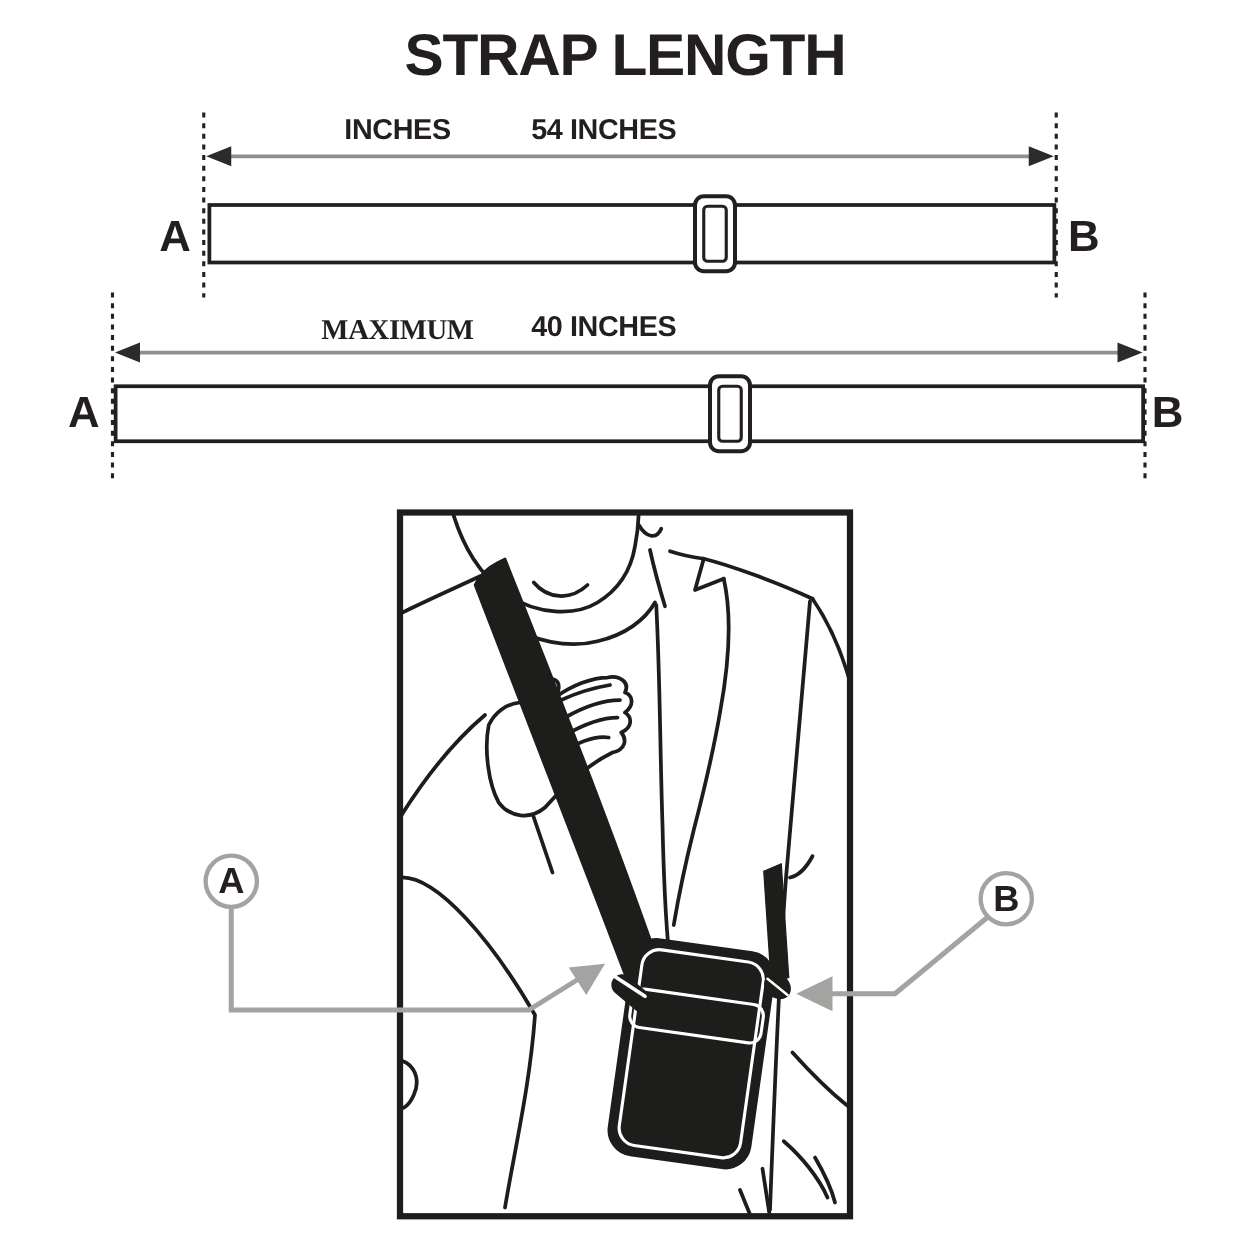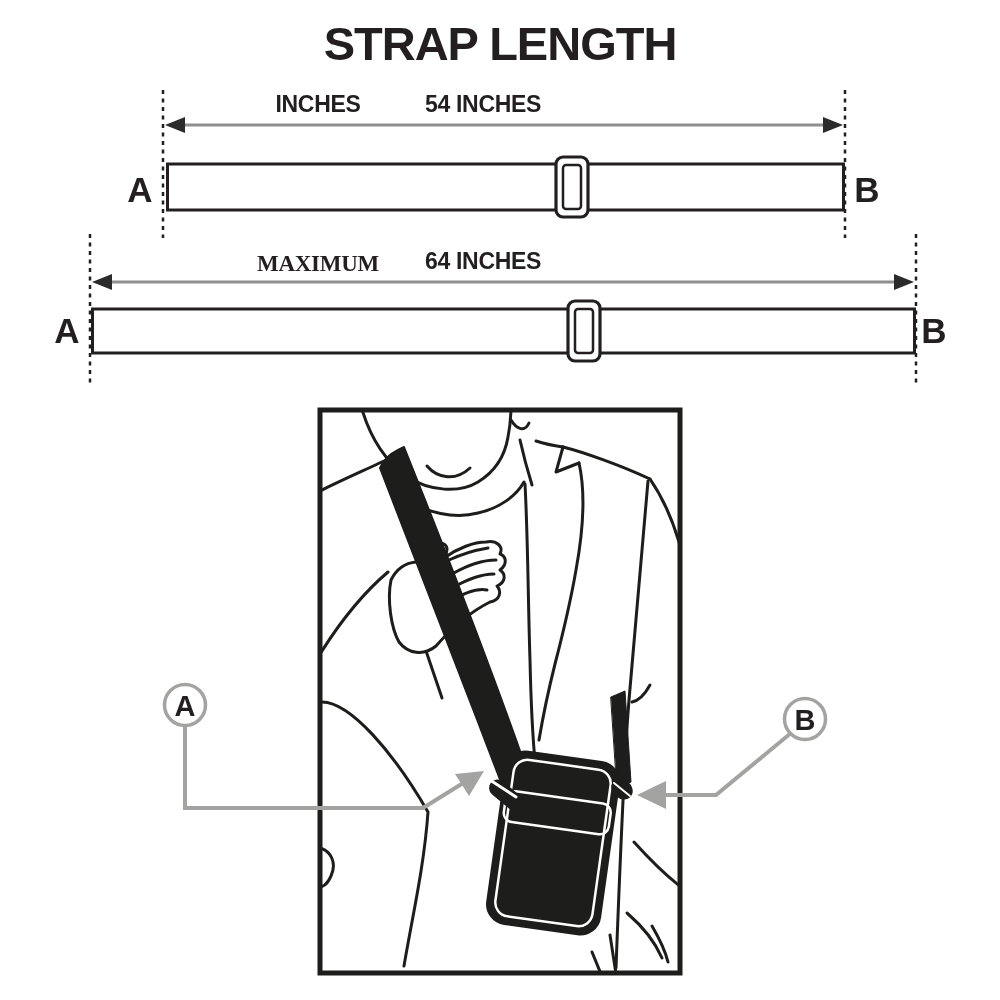--- a/index.html
+++ b/index.html
@@ -124,20 +124,20 @@
   </svg>
 
   <div class="abs title">STRAP LENGTH</div>
 
   <div class="abs mlabel" style="left:318px;top:104px;">INCHES</div>
   <div class="abs mlabel" style="left:483px;top:104px;">54 INCHES</div>
   <div class="abs endlabel" style="left:140px;top:189px;">A</div>
   <div class="abs endlabel" style="left:867px;top:189px;">B</div>
 
   <div class="abs mlabel" style="left:318px;top:264px;font-family:Liberation Serif, serif;">MAXIMUM</div>
-  <div class="abs mlabel" style="left:483px;top:261px;">64 INCHES</div>
+  <div class="abs mlabel" style="left:483px;top:261px;">40 INCHES</div>
   <div class="abs endlabel" style="left:67px;top:330px;">A</div>
   <div class="abs endlabel" style="left:934px;top:330px;">B</div>
 
   <div class="abs calloutletter" style="left:185px;top:706px;">A</div>
   <div class="abs calloutletter" style="left:805px;top:720px;">B</div>
 
 </div>
 
 </body></html>

